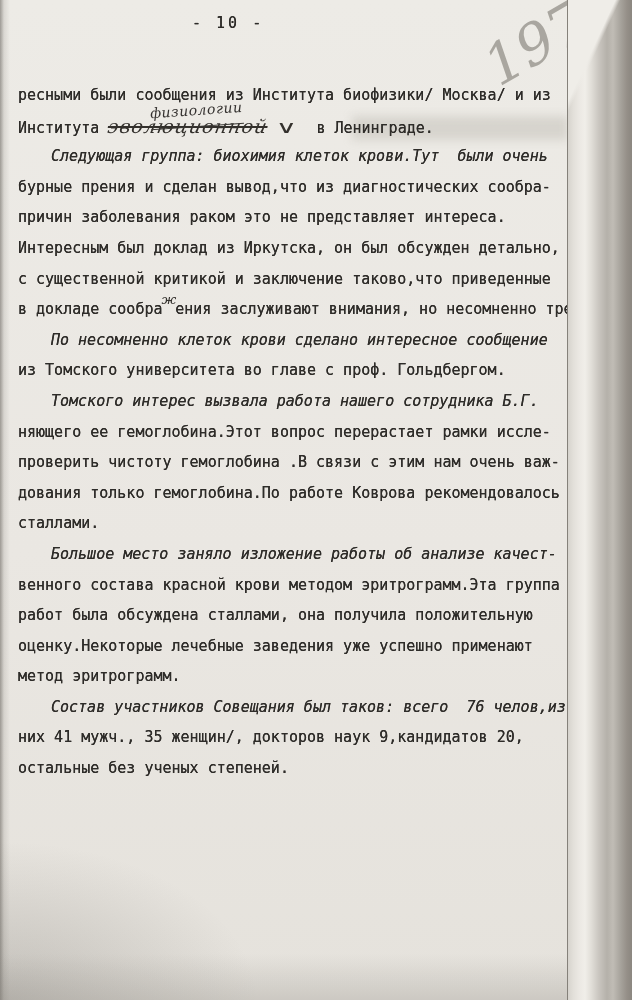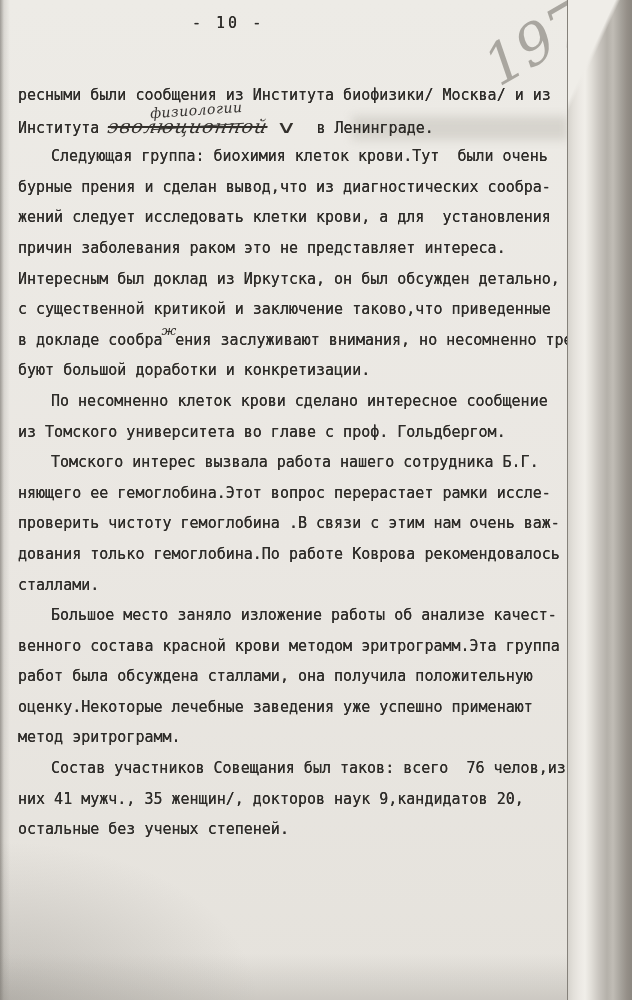--- a/index.html
+++ b/index.html
@@ -49,21 +49,21 @@
     position:absolute;left:482px;top:16px;
     font-family:"DejaVu Serif",serif;font-style:italic;
     font-size:56px;line-height:1;color:rgba(128,124,117,.62);
     transform:rotate(-30deg);
   }
   .body-text{position:absolute;left:18px;top:80px;}
   .line{
     white-space:pre;height:30.6px;line-height:30.6px;
     font-size:15px;text-shadow:0 0 .5px currentColor;
   }
-  .line.indent{text-indent:33px;}
+  .line.indent{text-indent:33px;font-style:italic;}
   
   .strike-wrap{
     display:inline-block;position:relative;
     font-family:"DejaVu Serif",serif;font-style:italic;
   }
   .strike{
     display:inline-block;font-size:19px;letter-spacing:1px;color:#33302c;
     text-decoration:line-through;text-decoration-thickness:1.5px;
     transform:skewX(-10deg);text-shadow:none;
   }
@@ -90,26 +90,24 @@
 <div class="page">
   <div class="smudge"></div>
   <div class="page-number">- 10 -</div>
   <div class="folio">197</div>
 
   <div class="body-text">
       <div class="line">ресными были сообщения из Института биофизики/ Москва/ и из</div>
       <div class="line"><span class="typed">Института </span><span class="strike-wrap"><span class="strike">эволюционной</span><span class="above">физиологии</span></span><span class="caret">∨</span><span class="typed">в Ленинграде.</span></div>
       <div class="line indent">Следующая группа: биохимия клеток крови.Тут  были очень</div>
       <div class="line">бурные прения и сделан вывод,что из диагностических сообра-</div>
-      <div class="line">жений следует исследовать клетки крови, а для  установления</div>
       <div class="line">причин заболевания раком это не представляет интереса.</div>
       <div class="line">Интересным был доклад из Иркутска, он был обсужден детально,</div>
       <div class="line">с существенной критикой и заключение таково,что приведенные</div>
       <div class="line"><span class="typed">в докладе сообра</span><span class="sup-ins">ж</span><span class="typed">ения заслуживают внимания, но несомненно тре-</span></div>
-      <div class="line">буют большой доработки и конкретизации.</div>
       <div class="line indent">По несомненно клеток крови сделано интересное сообщение</div>
       <div class="line">из Томского университета во главе с проф. Гольдбергом.</div>
       <div class="line indent">Томского интерес вызвала работа нашего сотрудника Б.Г.</div>
       <div class="line">няющего ее гемоглобина.Этот вопрос перерастает рамки иссле-</div>
       <div class="line">проверить чистоту гемоглобина .В связи с этим нам очень важ-</div>
       <div class="line">дования только гемоглобина.По работе Коврова рекомендовалось</div>
       <div class="line">сталлами.</div>
       <div class="line indent">Большое место заняло изложение работы об анализе качест-</div>
       <div class="line">венного состава красной крови методом эритрограмм.Эта группа</div>
       <div class="line">работ была обсуждена сталлами, она получила положительную</div>

